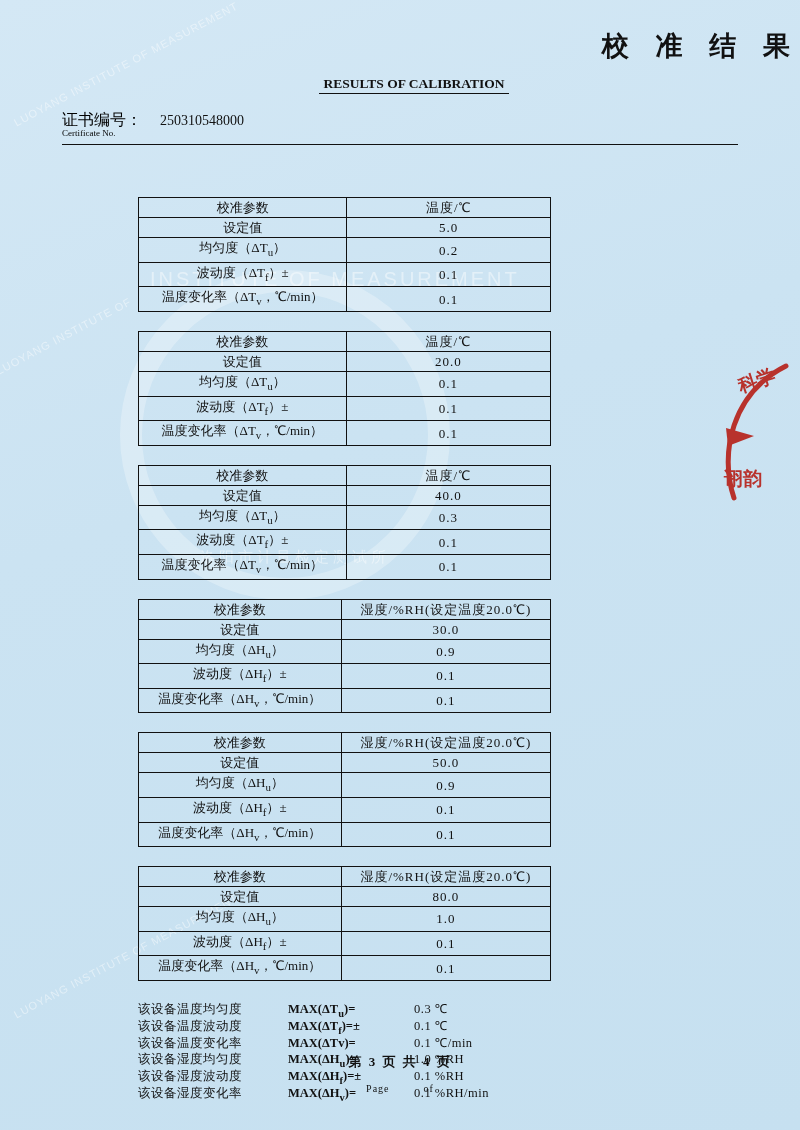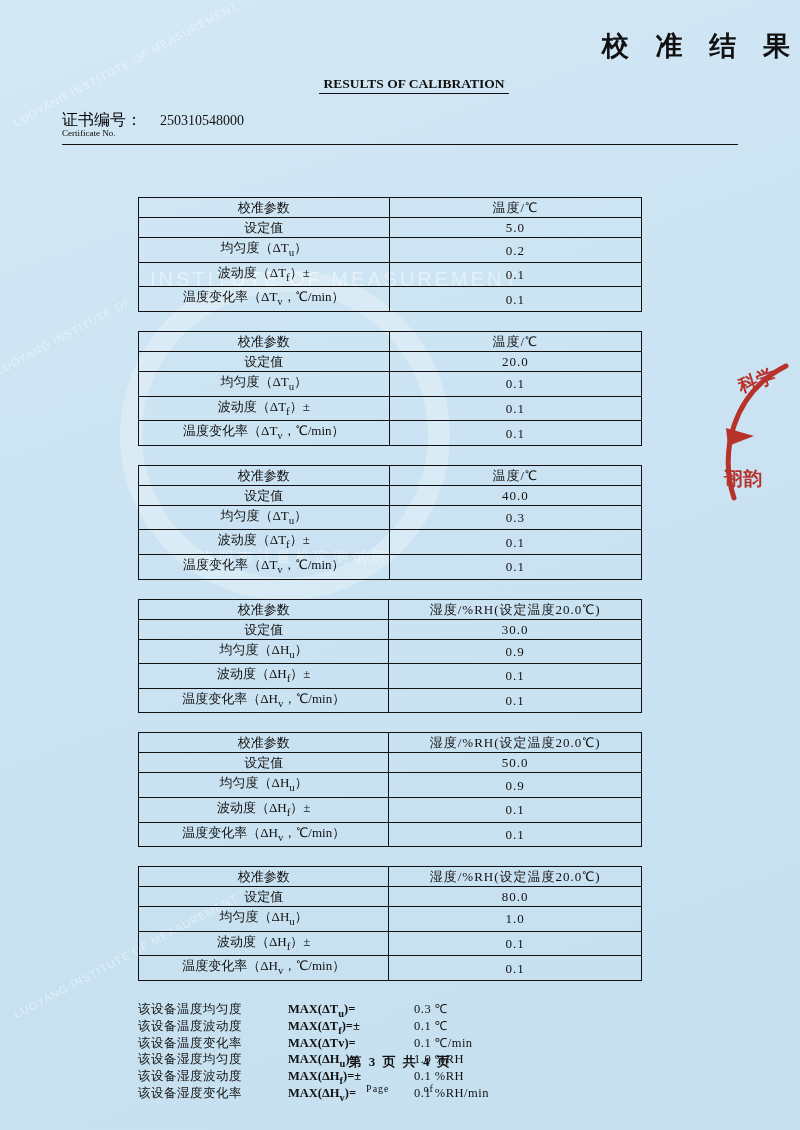--- a/index.html
+++ b/index.html
@@ -93,21 +93,21 @@
     border-bottom: 1px solid #111;
   }
 
   
   .tables {
     margin-top: 52px;
     padding-left: 138px;
   }
   table.cal {
     border-collapse: collapse;
-    width: 504px;
+    width: 413px;
     margin-bottom: 19px;
     background: transparent;
   }
   table.cal td {
     border: 1px solid #111;
     height: 19px;
     font-size: 13px;
     text-align: center;
     color: #111;
     padding: 0;

